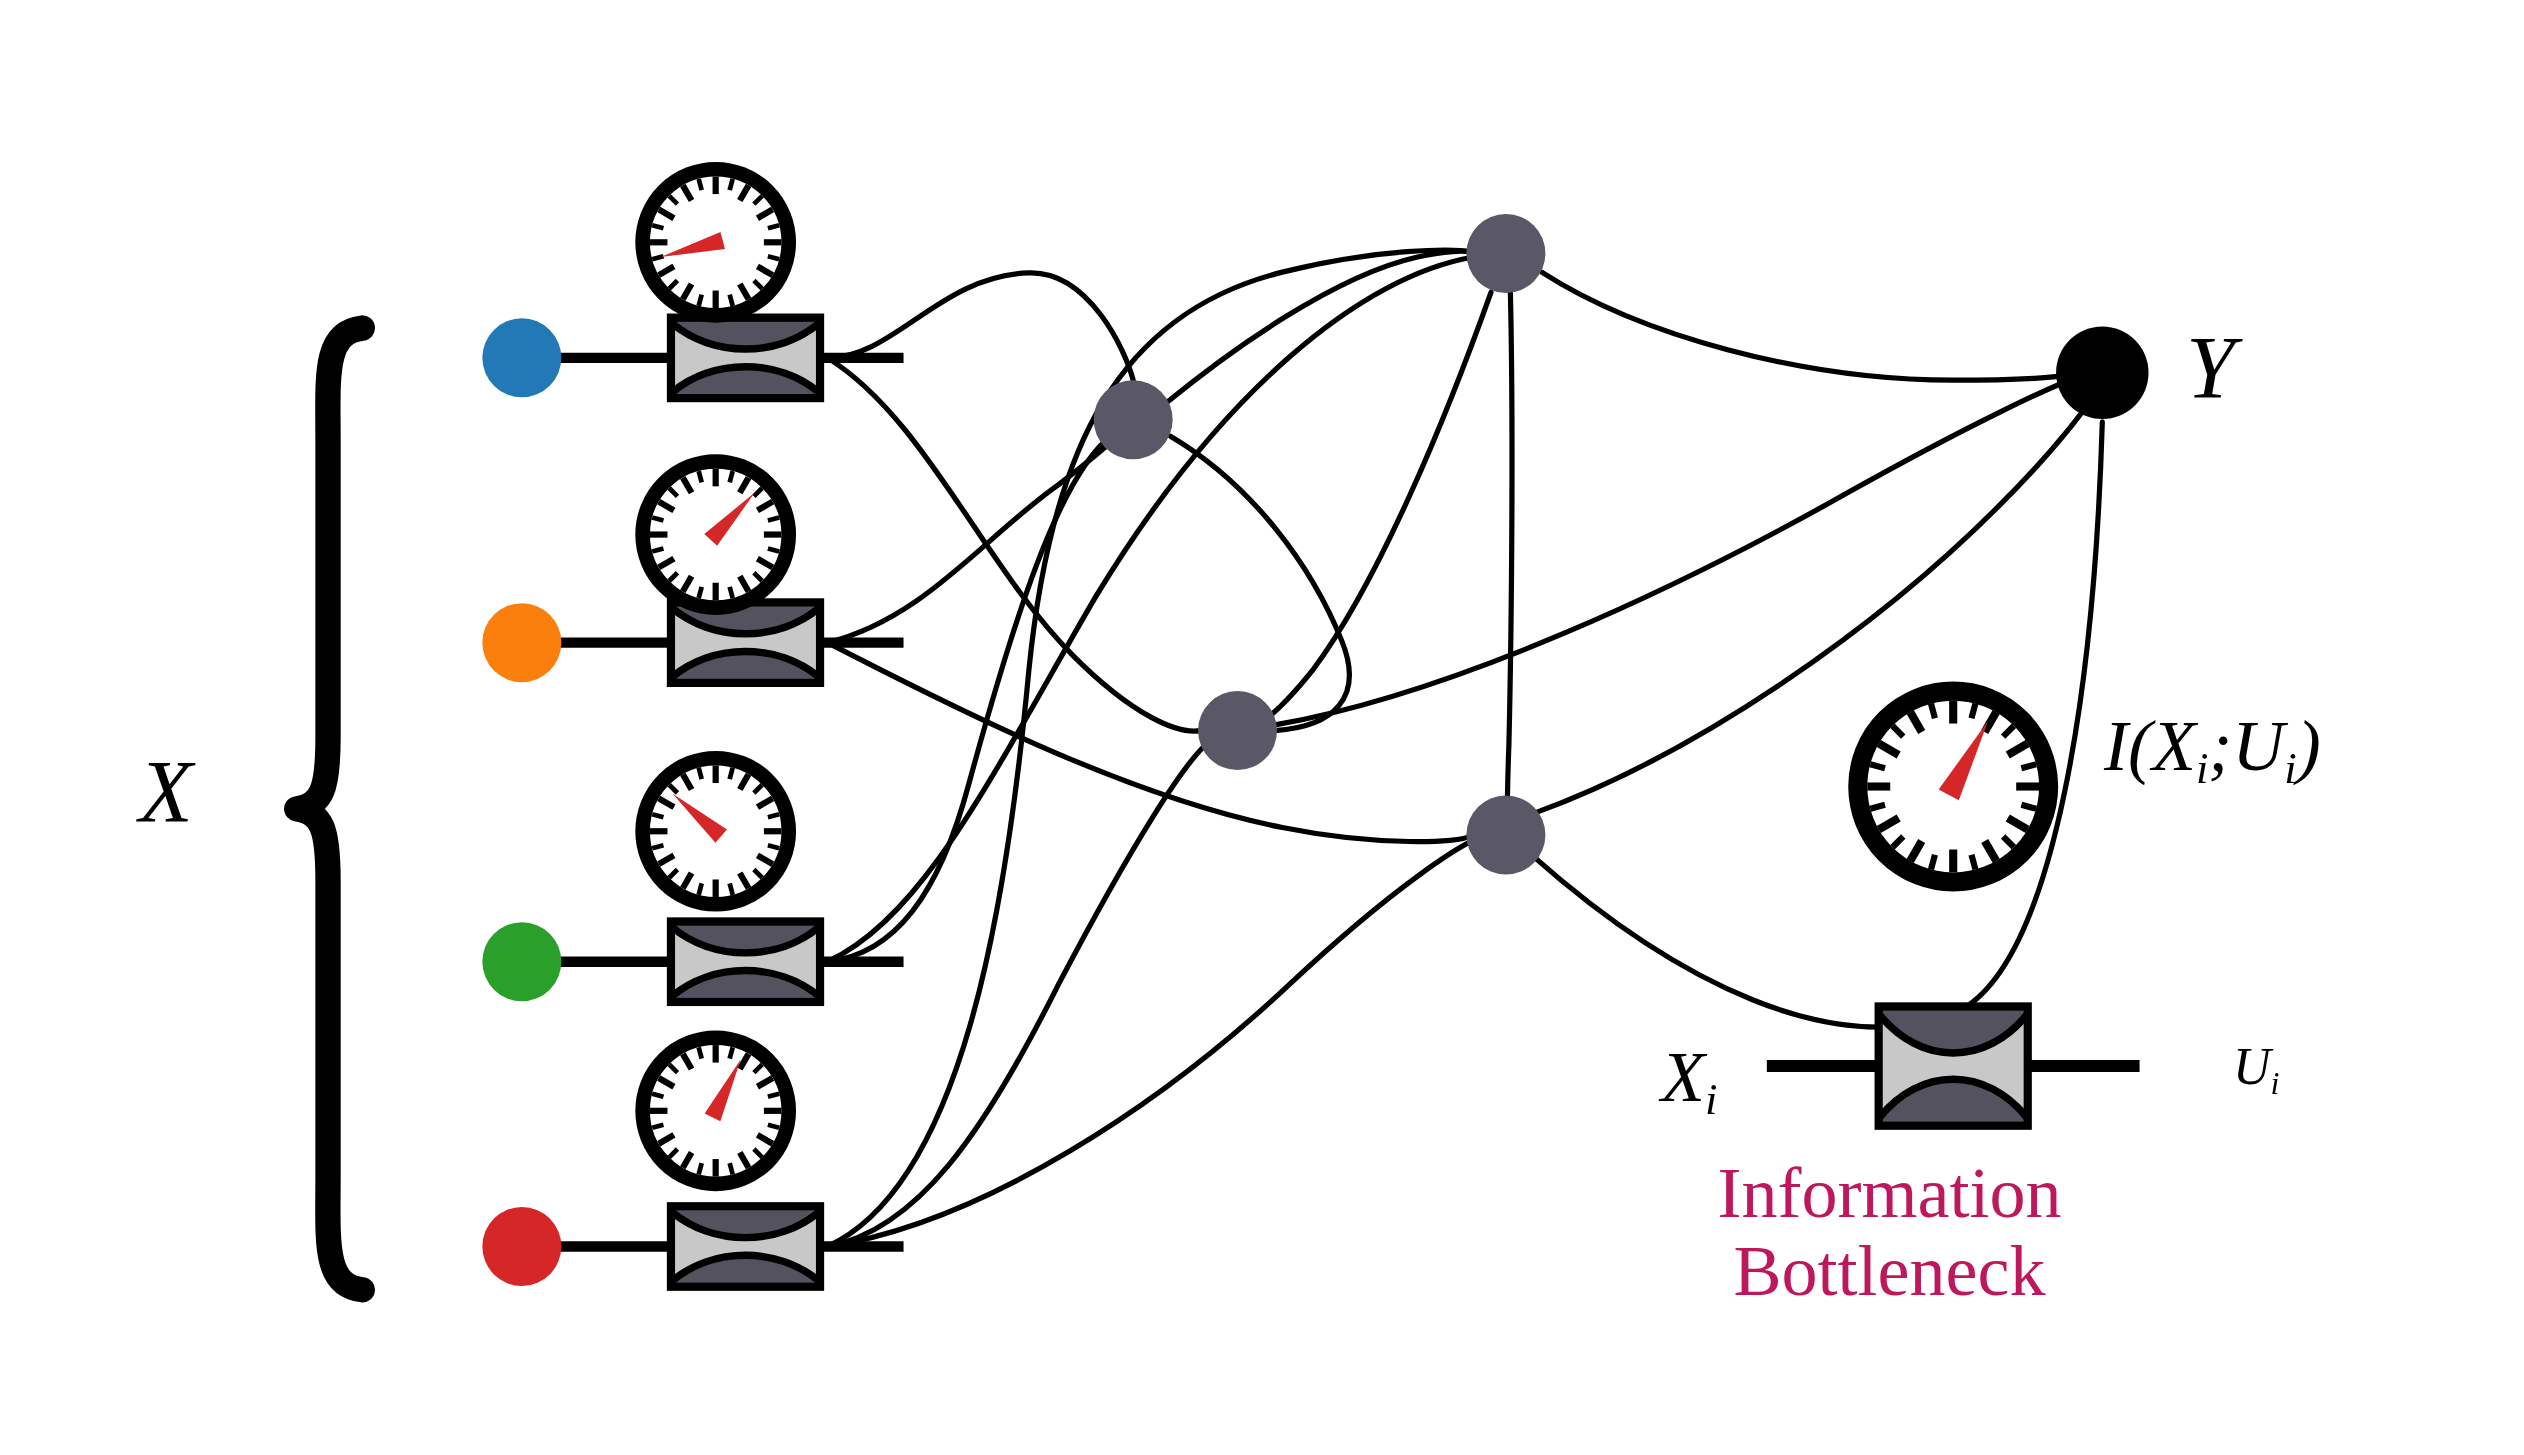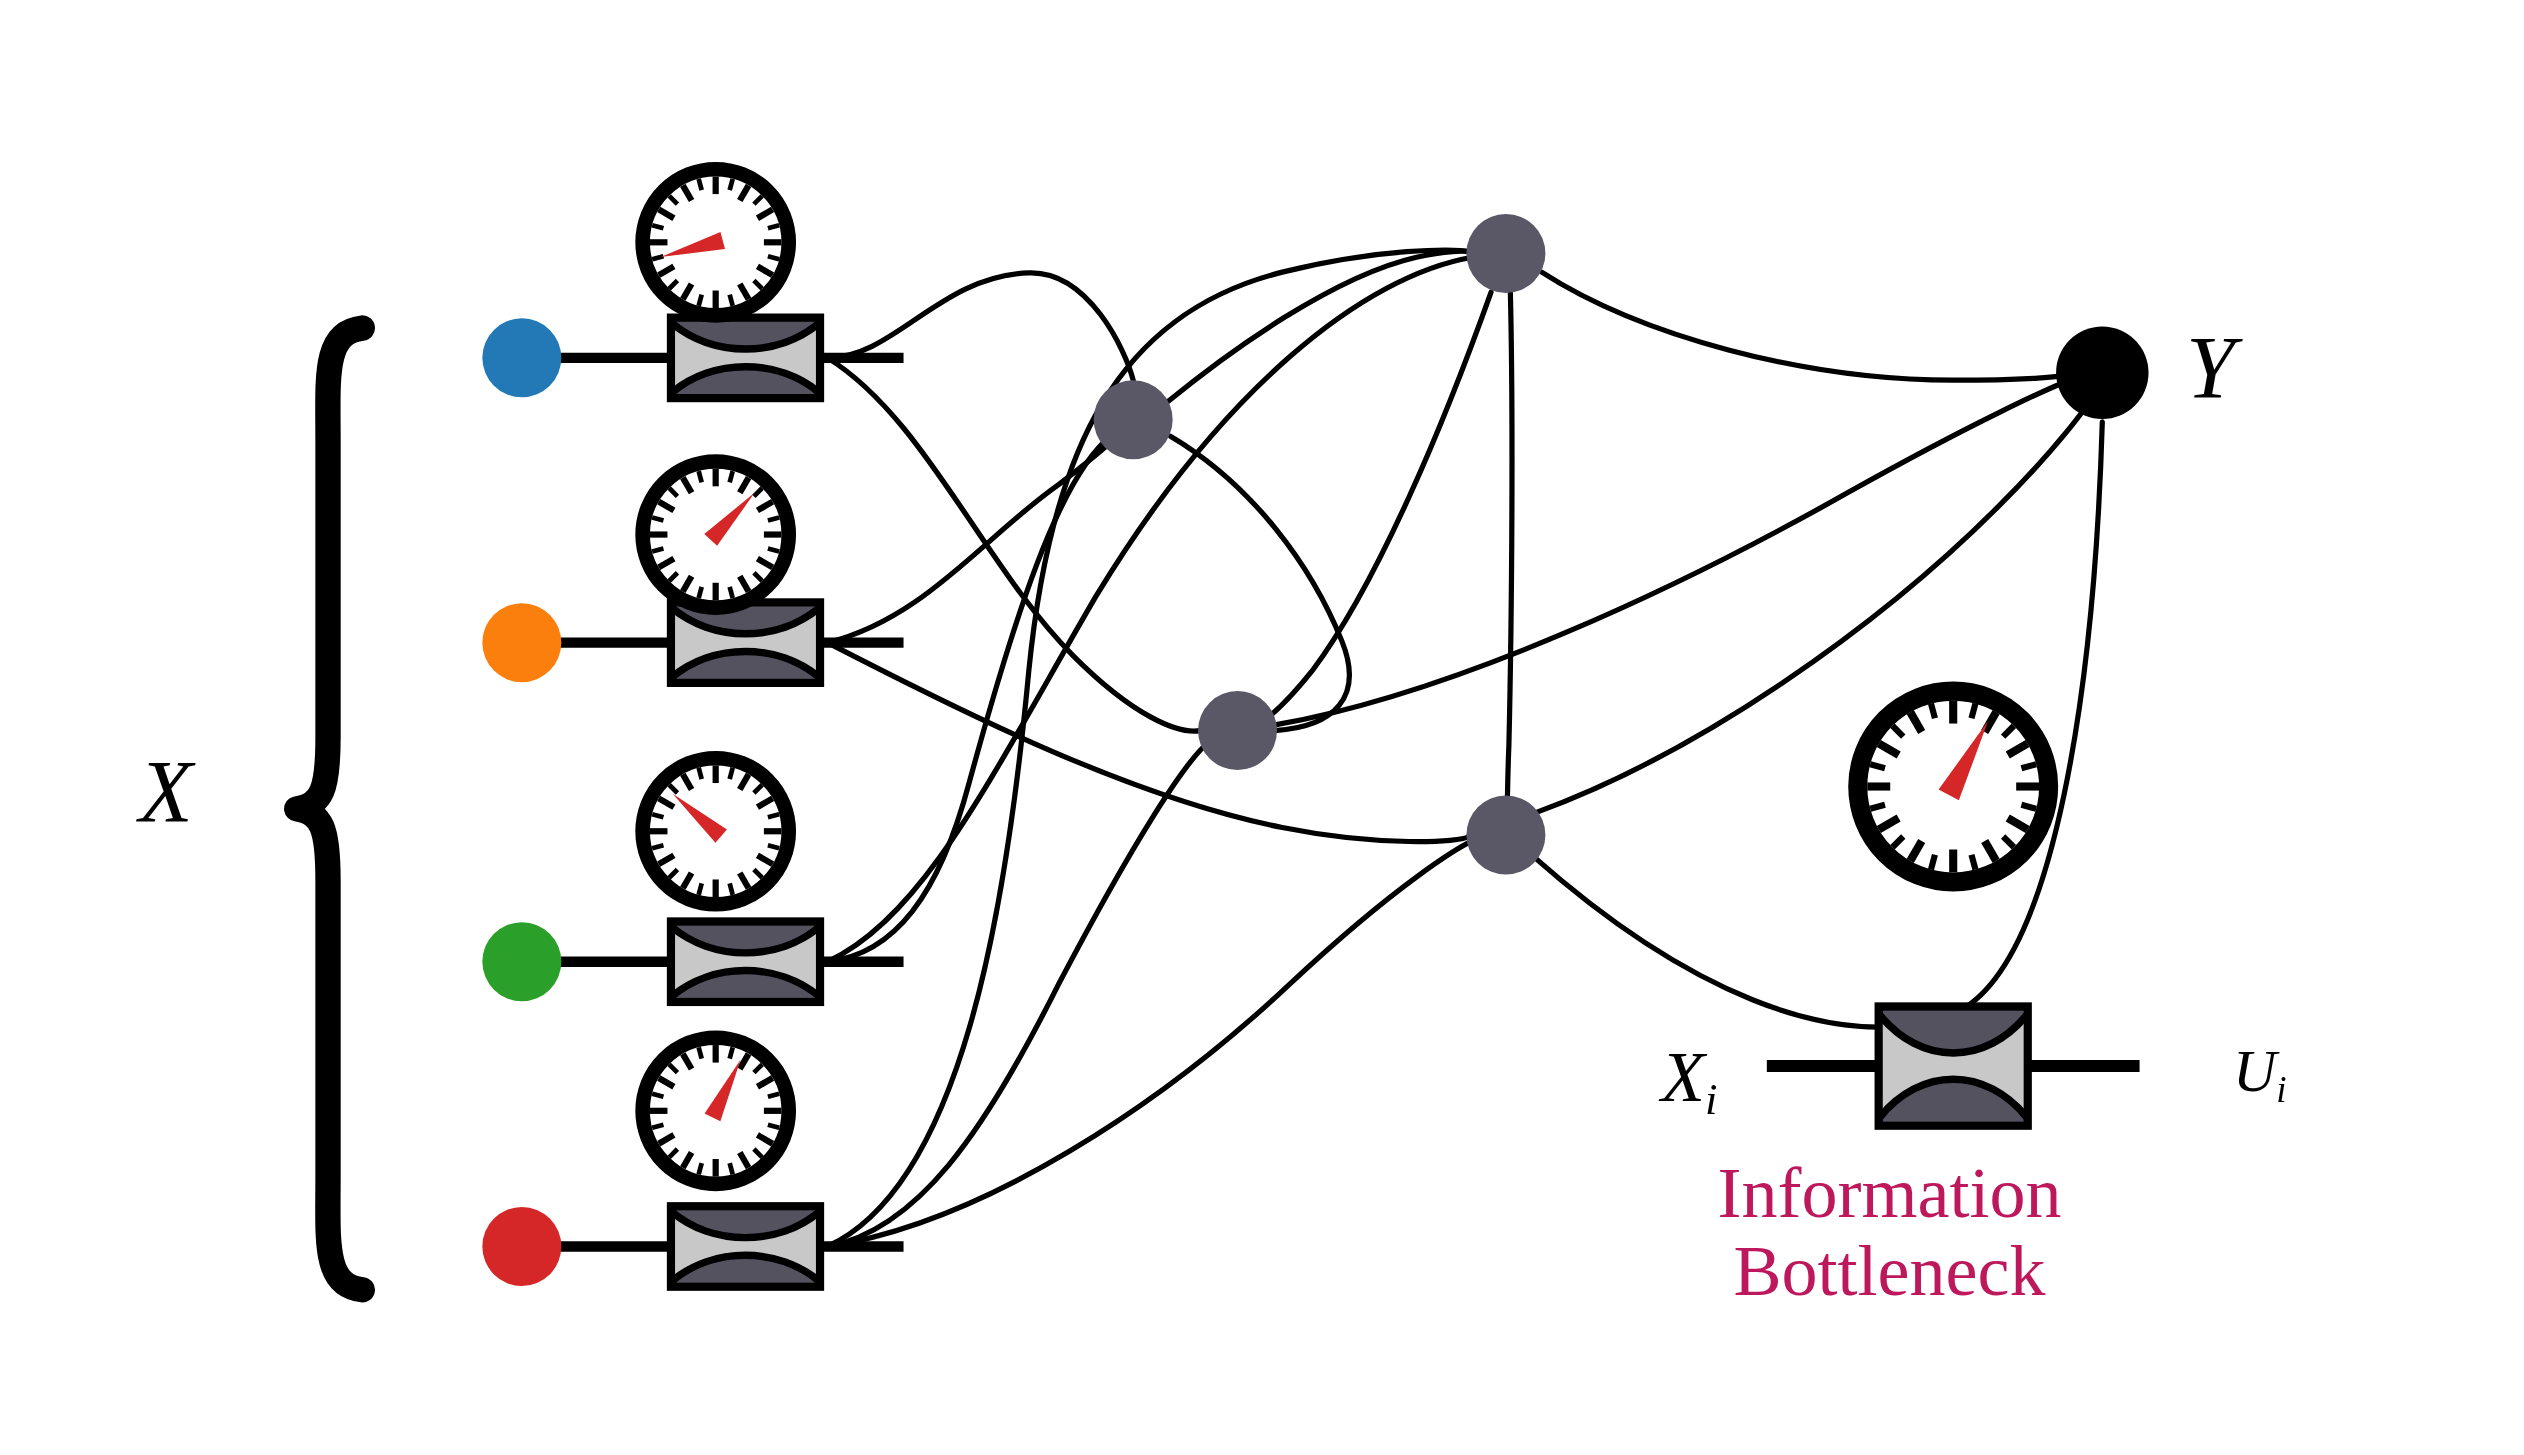--- a/index.html
+++ b/index.html
@@ -48,21 +48,21 @@
   }
   .sub {
     font-size: 0.62em;
     vertical-align: -0.30em;
     font-style: italic;
   }
   #label-X      { left: 139px;  top: 748px; font-size: 88px; }
   #label-Y      { left: 2186px; top: 324px;  font-size: 88px; }
   #label-IXU    { left: 2104px; top: 710px;  font-size: 72px;  }
   #label-Xi     { left: 1661px; top: 1041px; font-size: 72px; text-align: right;  }
-  #label-Ui     { left: 2233px; top: 1041px; font-size: 60px;  }
+  #label-Ui     { left: 2233px; top: 1041px; font-size: 52px;  }
   #label-ibcap  { left: 1785px; top: 1155px; font-size: 72px;  width: 403px; margin-left:-97px; }
 </style>
 </head>
 <body>
 
 <div id="stage">
 
   <svg id="canvas" viewBox="0 0 3387 1953" xmlns="http://www.w3.org/2000/svg">
     <defs>
       <clipPath id="bnClipSmall">
@@ -309,20 +309,21 @@
         </g>
         <line x1="2370" y1="1430" x2="2520" y2="1430" stroke="#000000" stroke-width="16"></line>
         <line x1="2720" y1="1430" x2="2870" y2="1430" stroke="#000000" stroke-width="16"></line>
       </g>
   </svg>
 
   <div class="math-label" id="label-X">X</div>
 
   <div class="math-label" id="label-Y">Y</div>
 
+  <div class="math-label" id="label-IXU"><span>I(X</span><span class="sub">i</span><span>;U</span><span class="sub">i</span><span>)</span></div>
 
   <div class="math-label" id="label-Xi"><span>X</span><span class="sub">i</span></div>
 
   <div class="math-label" id="label-Ui"><span>U</span><span class="sub">i</span></div>
 
   <div class="plain-label" id="label-ibcap"><span>Information</span><br><span>Bottleneck</span></div>
 
 </div>
 
 

